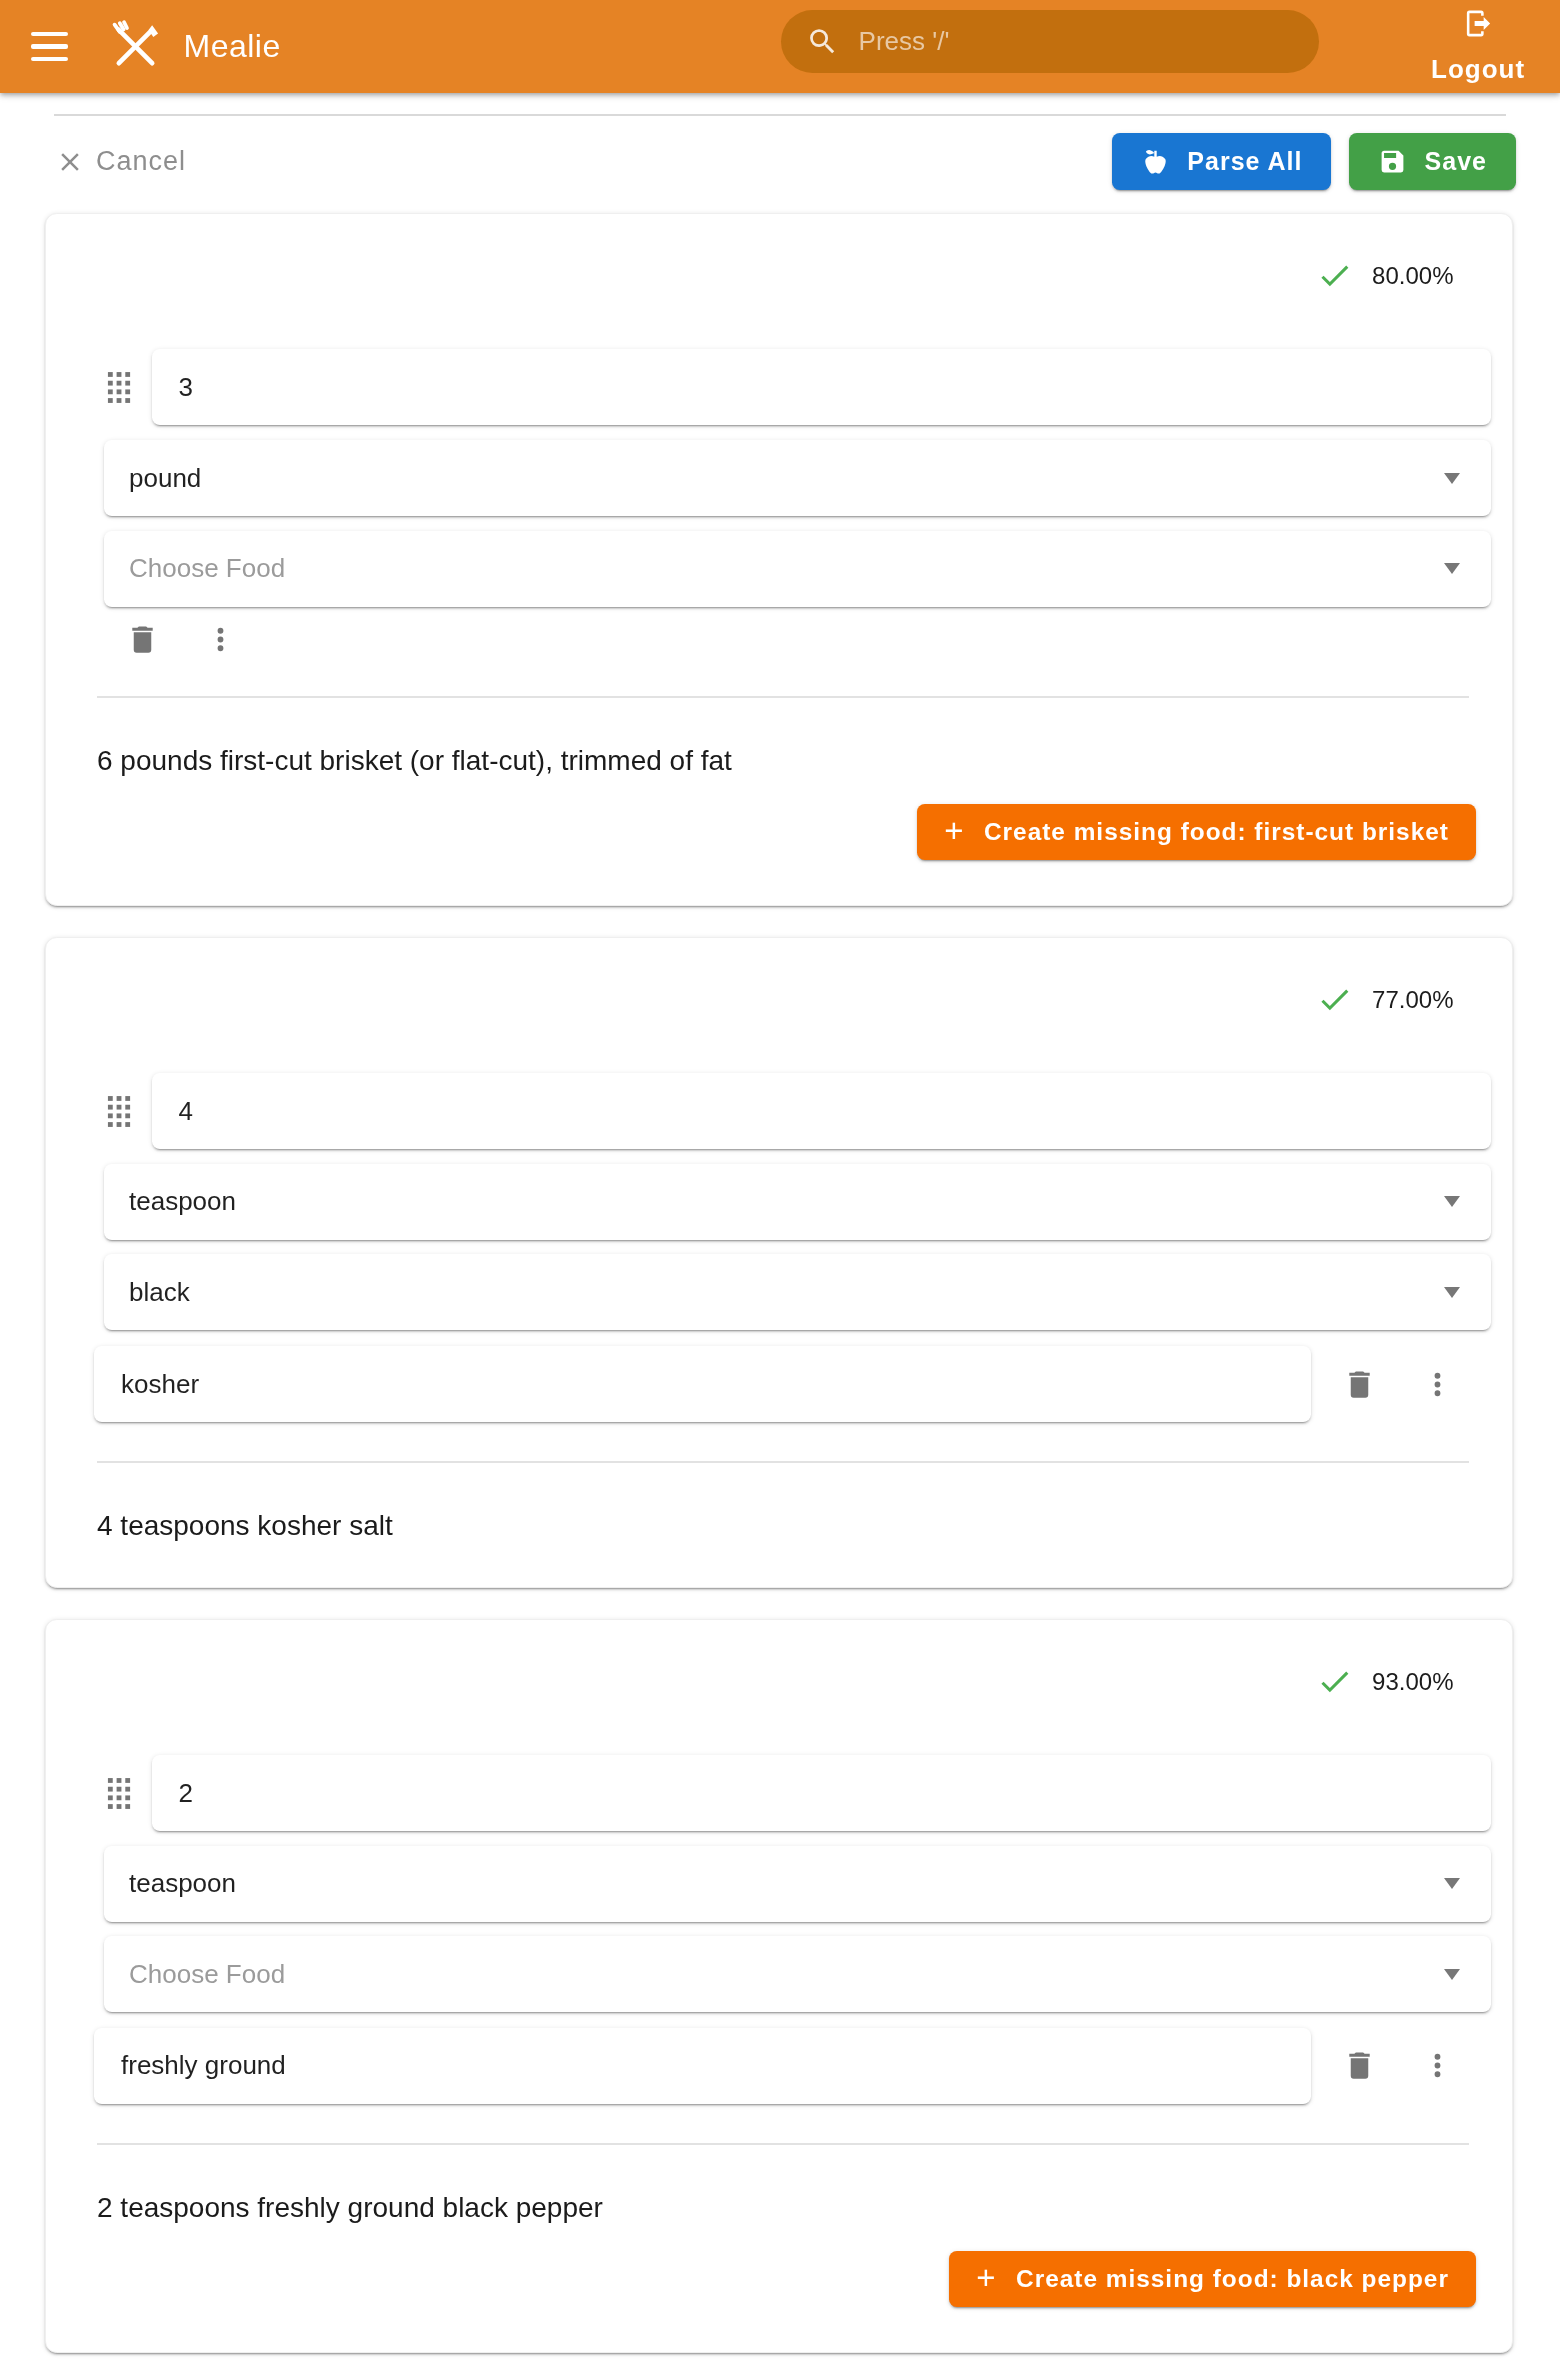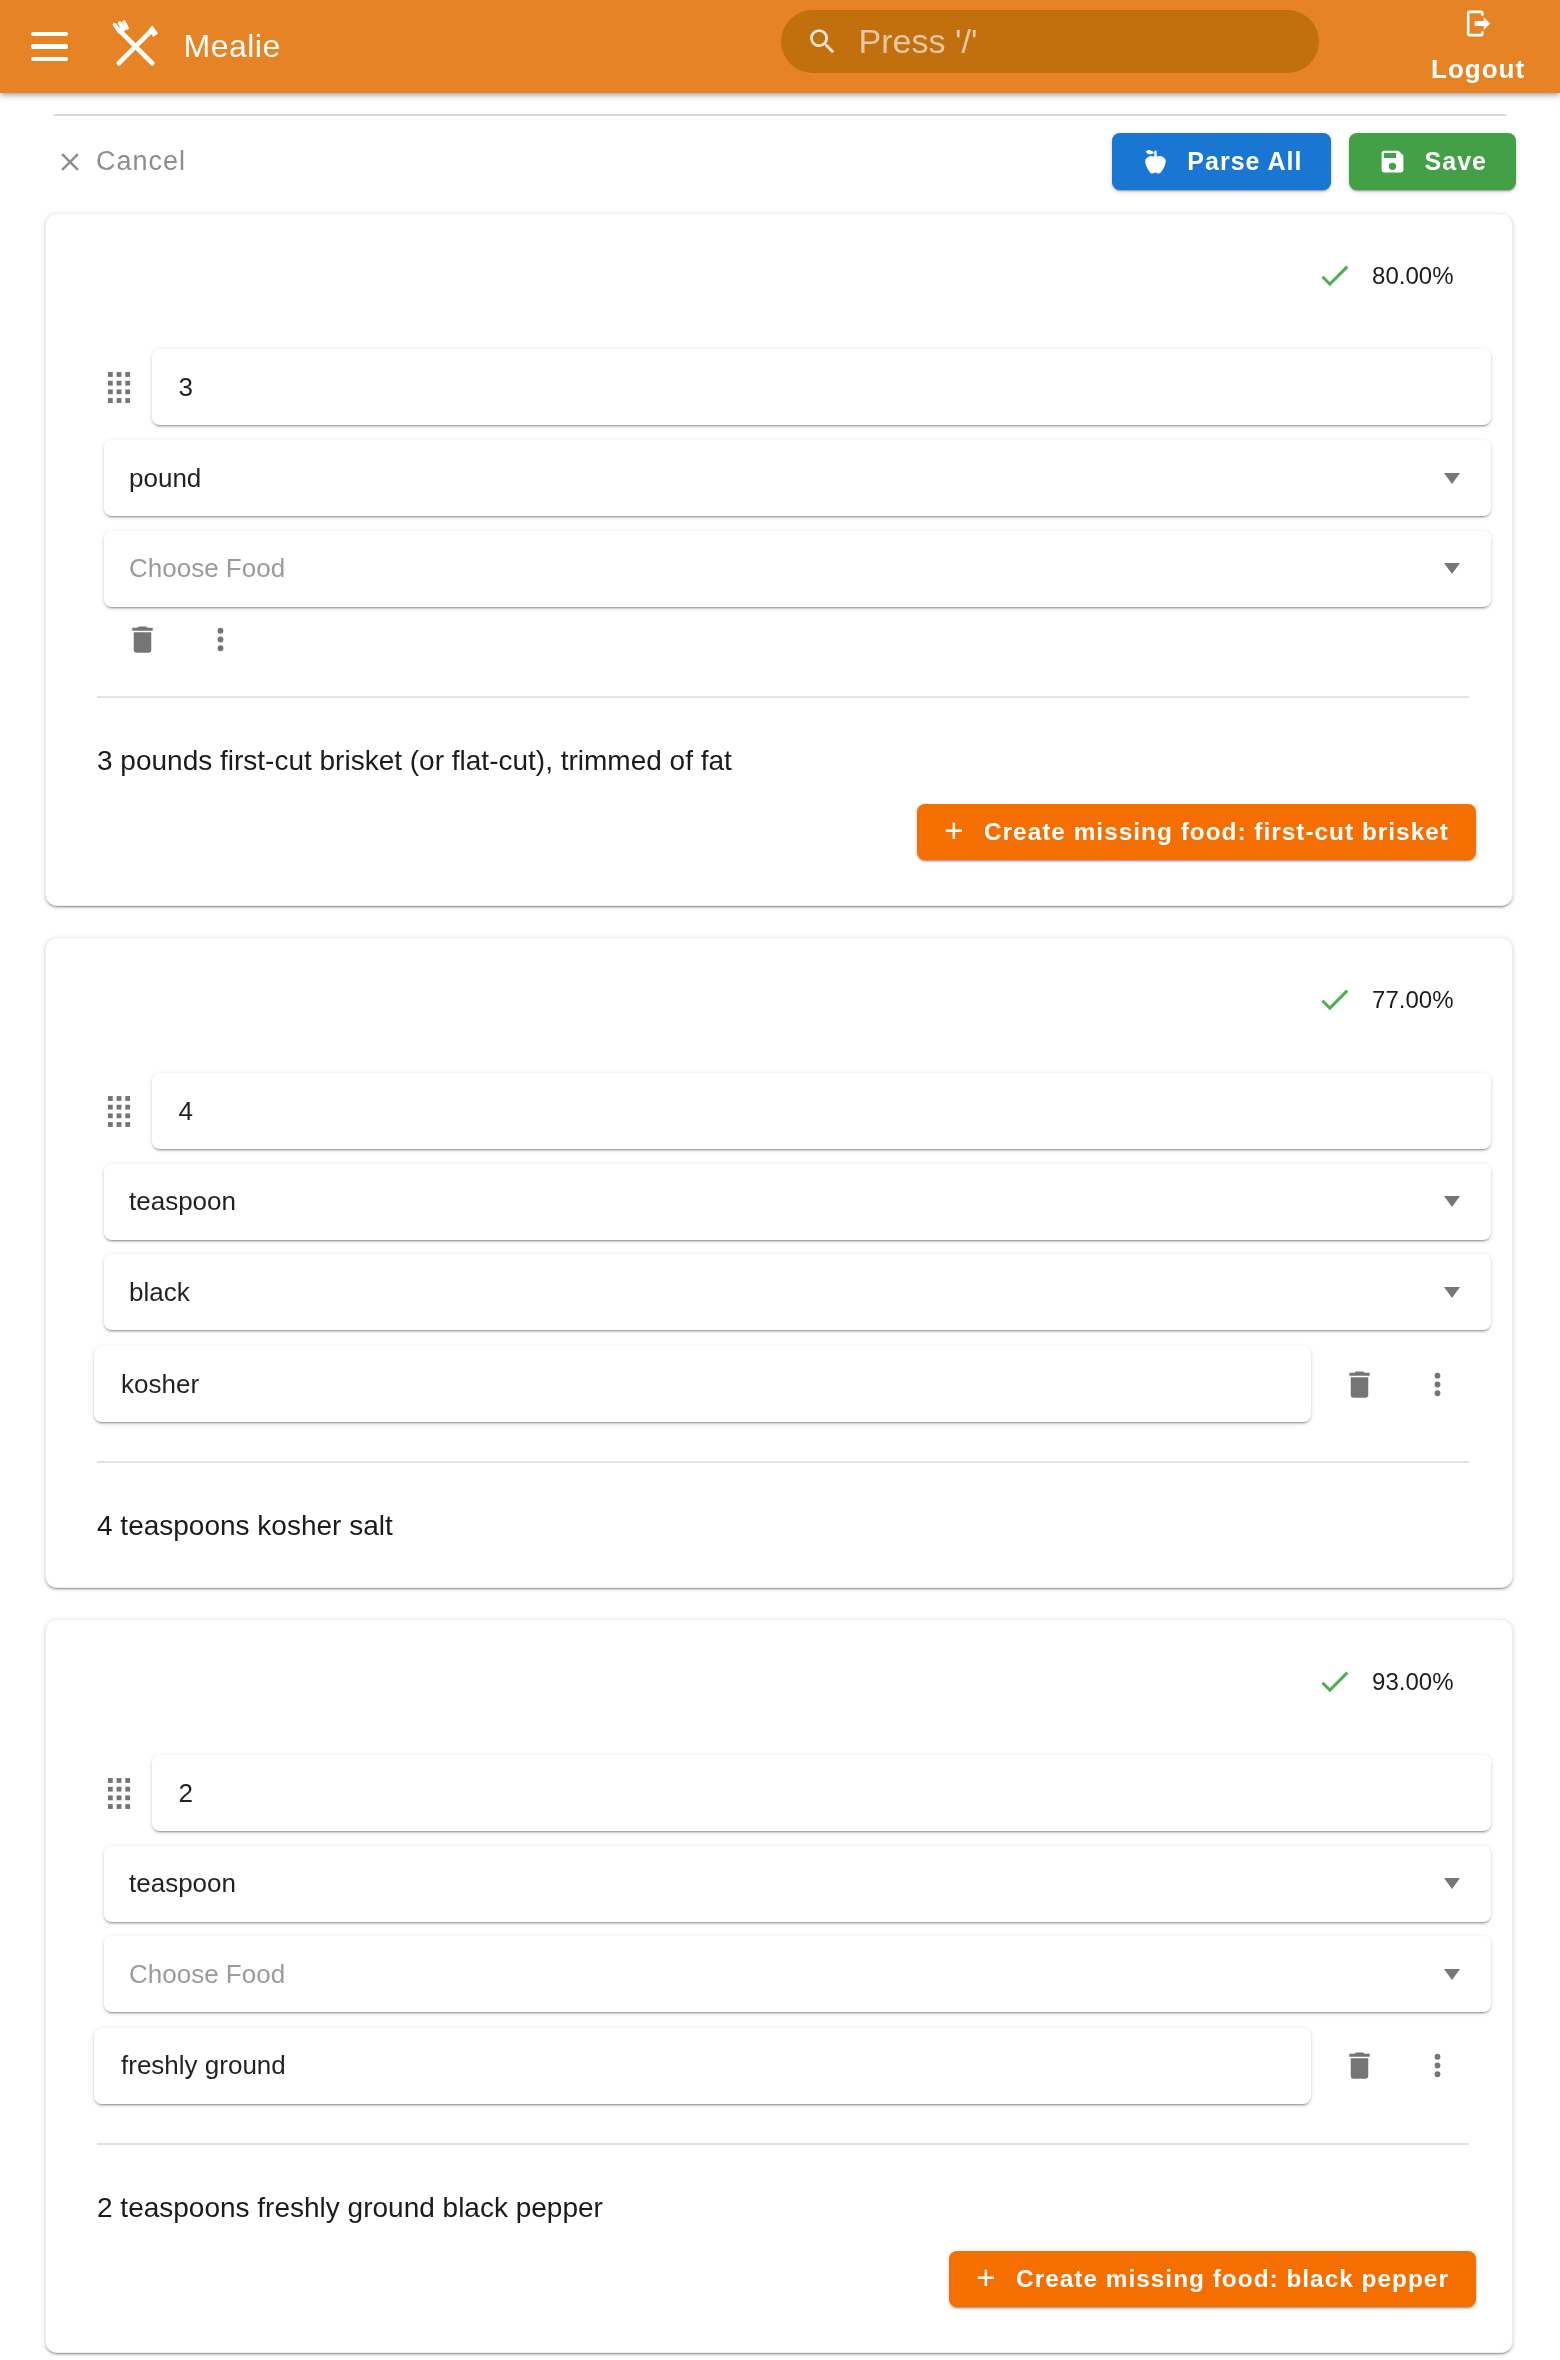--- a/index.html
+++ b/index.html
@@ -21,21 +21,21 @@
   .hamburger span{ display:block; height:4.4px; background:#fff; border-radius:2px; }
   .logo{ margin-left:39px; display:flex; align-items:center; cursor:pointer; }
   .app-title{ color:#fff; font-size:32px; margin-left:19.5px; font-weight:400; letter-spacing:0.5px; }
   .search-pill{
     position:absolute; left:781px; top:9.8px; width:538px; height:63px;
     background:#C26F0E; border-radius:32px; display:flex; align-items:center; padding:0 25px;
   }
   .search-pill svg{ opacity:.85; }
   .search-input{
     background:transparent; border:none; outline:none; color:#fff;
-    font-size:34px; margin-left:17.6px; width:390px;
+    font-size:26px; margin-left:17.6px; width:390px;
     font-family:"Liberation Sans", sans-serif;
   }
   .search-input::placeholder{ color:rgba(255,255,255,.62); }
   .logout-btn{
     margin-left:auto; display:flex; align-items:center; gap:15.6px;
     color:#fff; font-size:26px; font-weight:bold; letter-spacing:1px; cursor:pointer; padding:9.8px 3.9px;flex-direction:column;
   }
 
   
   .top-divider{ border:none; border-top:2px solid #D9D9D9; margin:20.5px 54px 0 54px; }
@@ -206,21 +206,21 @@
       </svg>
     </button>
     <button class="icon-btn dots-btn">
       <svg width="35" height="35" viewBox="0 0 24 24">
         <path fill="#757575" d="M12,16A2,2 0 0,1 14,18A2,2 0 0,1 12,20A2,2 0 0,1 10,18A2,2 0 0,1 12,16M12,10A2,2 0 0,1 14,12A2,2 0 0,1 12,14A2,2 0 0,1 10,12A2,2 0 0,1 12,10M12,4A2,2 0 0,1 14,6A2,2 0 0,1 12,8A2,2 0 0,1 10,6A2,2 0 0,1 12,4Z"></path>
       </svg>
     </button>
   </div>
 
   <hr class="card-divider">
-  <div class="original-text">3 pounds first-cut brisket (or flat-cut), trimmed of fat</div>
+  <div class="original-text">6 pounds first-cut brisket (or flat-cut), trimmed of fat</div>
 
   <button class="create-btn">
     <span class="plus-glyph">+</span>
     <span>Create missing food: first-cut brisket</span>
   </button>
 </section>
 
 <section class="card">
   <div class="confidence-row">
     <svg width="37" height="37" viewBox="0 0 24 24">

